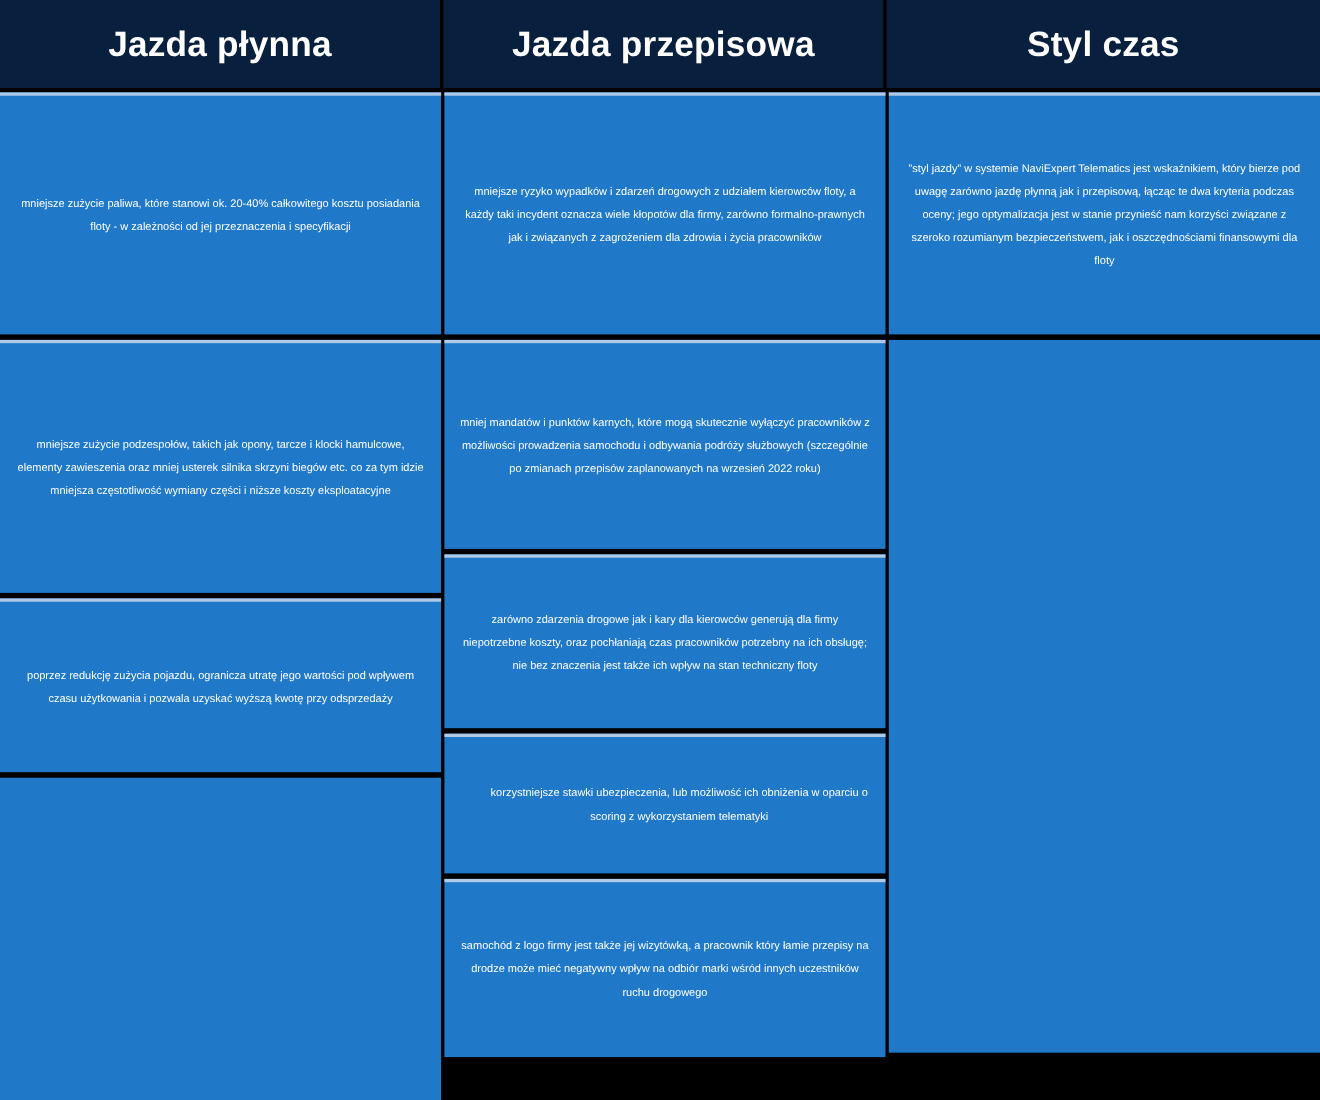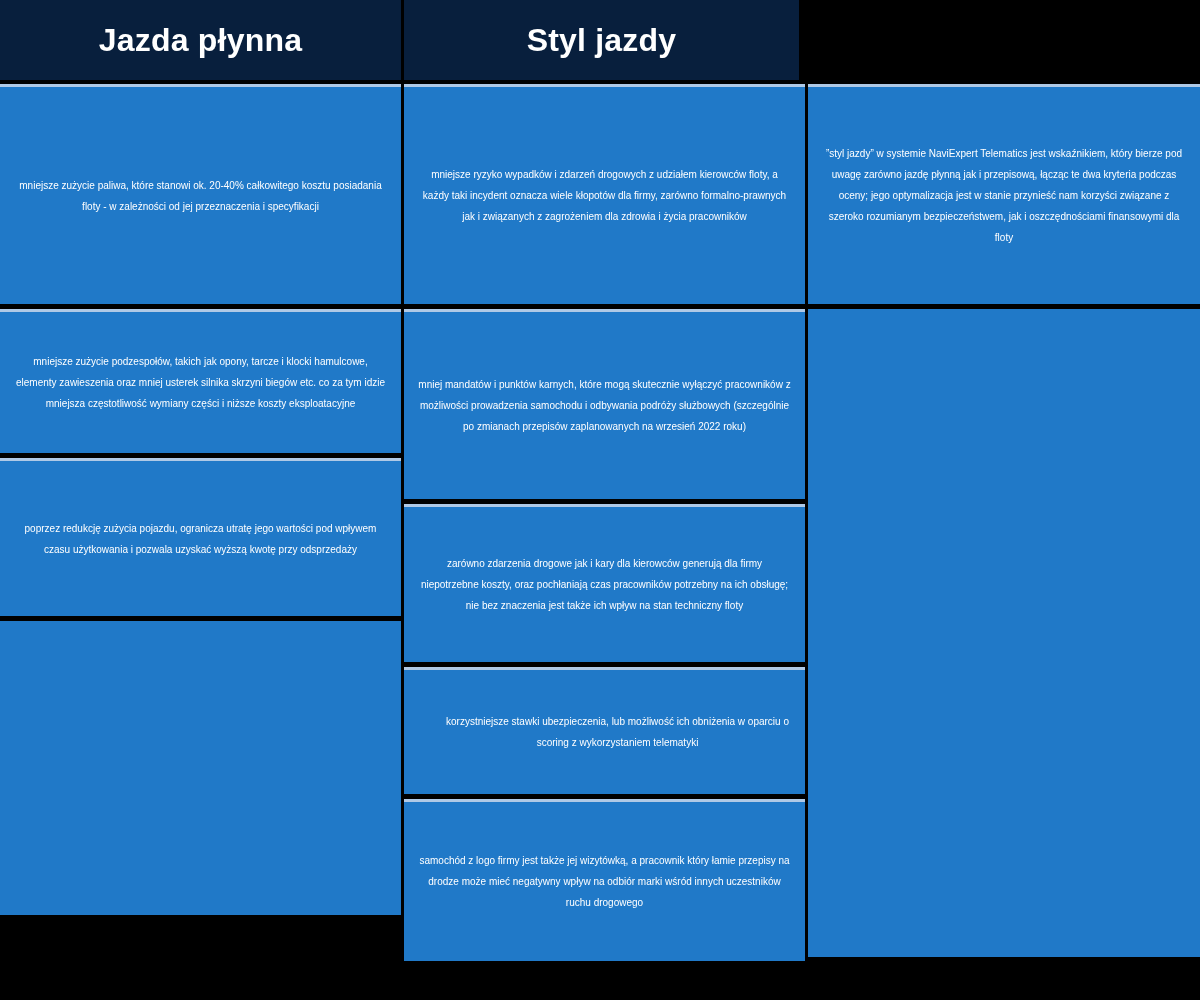--- a/index.html
+++ b/index.html
@@ -68,21 +68,21 @@
     margin-bottom: 5px;
   }
   .cell p {
     margin: 0;
     width: 100%;
   }
   .cell.empty { padding: 0; }
 
   
   .col-1 .cell-a { height: 220px; }
-  .col-1 .cell-b { height: 144px; }
+  .col-1 .cell-b { height: 230px; }
   .col-1 .cell-c { height: 158px; }
   .col-1 .cell-d { height: 294px; border-top: none; }
 
   .col-2 .cell-a { height: 220px; }
   .col-2 .cell-b { height: 190px; }
   .col-2 .cell-c { height: 158px; }
   .col-2 .cell-d { height: 127px; padding-left: 40px; }
   .col-2 .cell-e { height: 162px; }
 
   .col-3 .cell-a { height: 220px; }
@@ -90,22 +90,25 @@
 </style>
 </head>
 <body>
 
 <div class="table-wrap">
 
   <div class="header-row">
     <div class="header-cell c1">
       <span>Jazda płynna</span>
     </div>
+    <div class="header-cell c2">
+      <span>Jazda przepisowa</span>
+    </div>
     <div class="header-cell c3">
-      <span>Styl jazdy</span>
+      <span>Styl czas</span>
     </div>
   </div>
 
   <div class="col col-1">
     <div class="cell cell-a">
       <p>mniejsze zużycie paliwa, które stanowi ok. 20-40% całkowitego kosztu posiadania floty - w zależności od jej przeznaczenia i specyfikacji</p>
     </div>
     <div class="cell cell-b">
       <p>mniejsze zużycie podzespołów, takich jak opony, tarcze i klocki hamulcowe, elementy zawieszenia oraz mniej usterek silnika skrzyni biegów etc. co za tym idzie mniejsza częstotliwość wymiany części i niższe koszty eksploatacyjne</p>
     </div>

